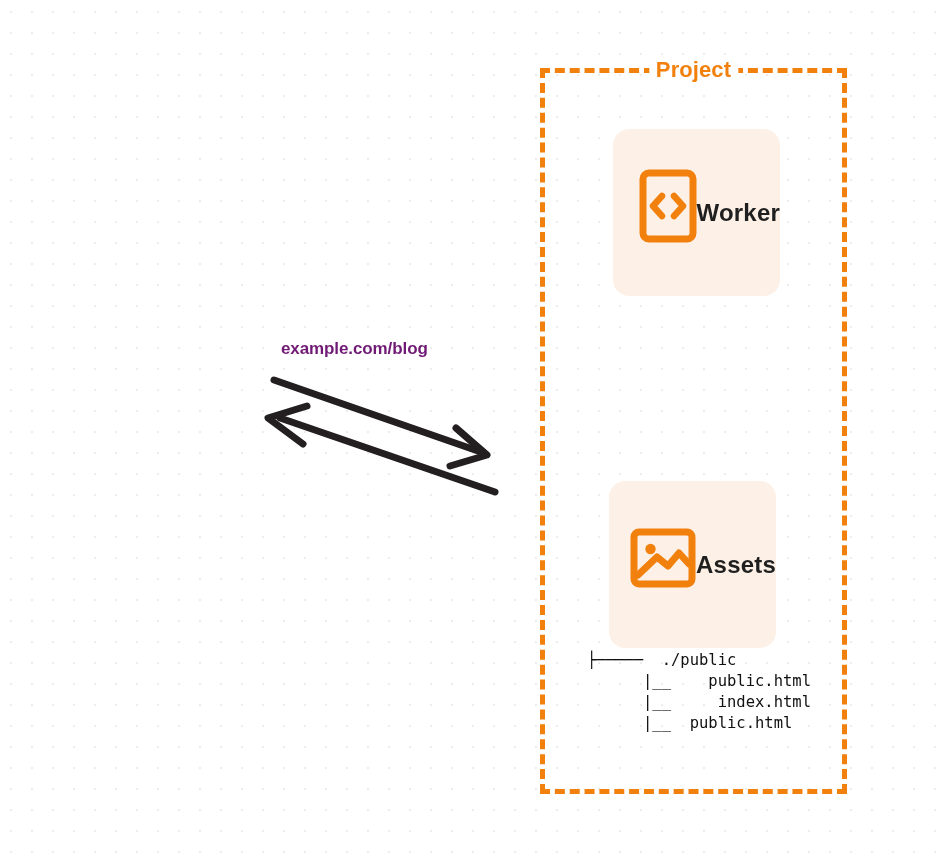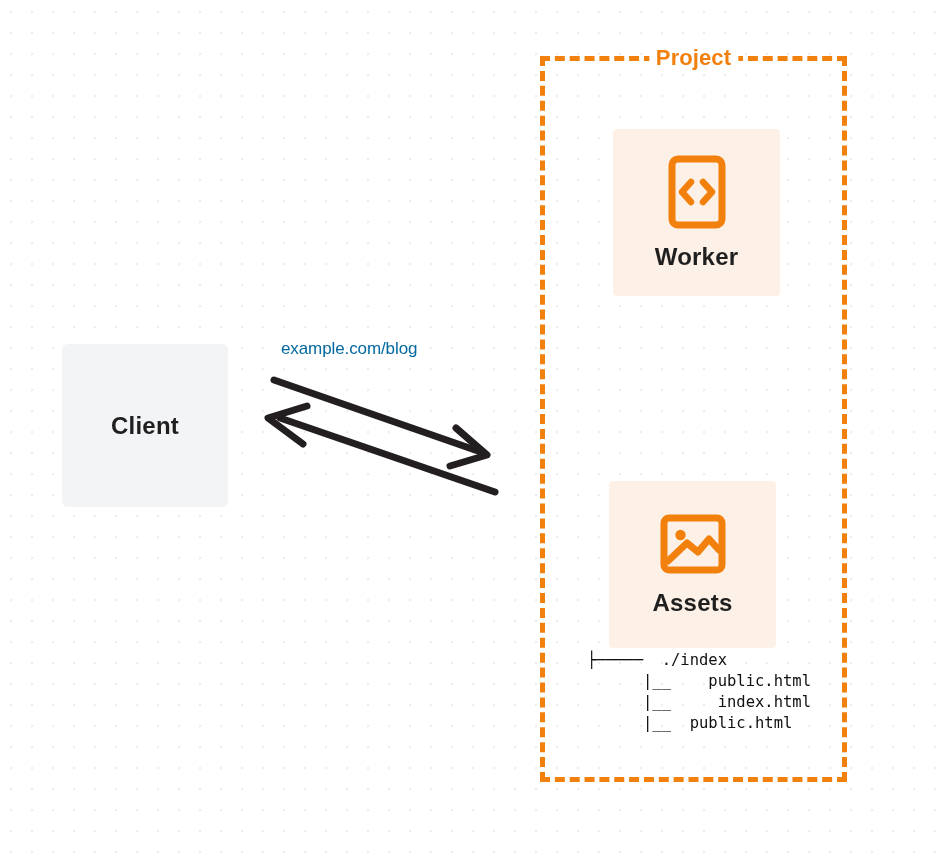--- a/index.html
+++ b/index.html
@@ -43,41 +43,41 @@
     color: #1f1f1f;
     letter-spacing: 0.2px;
   }
 
   
   .edge-label {
     position: absolute;
     left: 281px;
     top: 339px;
     font-size: 17px;
-    font-weight: 400;
-    color: #0369a1;
+    font-weight: 700;
+    color: #701a75;
     white-space: nowrap;
     letter-spacing: -0.1px;
   }
 
   
   .arrows {
     position: absolute;
     left: 0;
     top: 0;
     width: 938px;
     height: 860px;
     pointer-events: none;
   }
 
   
   .project-box {
     position: absolute;
     left: 540px;
-    top: 56px;
+    top: 68px;
     width: 307px;
     height: 726px;
     box-sizing: border-box;
     border: 5px dashed #f2800d;
     background: transparent;
   }
   .project-title {
     position: absolute;
     left: 50%;
     top: -16px;
@@ -88,25 +88,25 @@
     font-weight: 700;
     color: #f2800d;
     white-space: nowrap;
     letter-spacing: 0.1px;
   }
 
   
   .card {
     position: absolute;
     background: #fdf1e7;
-    border-radius: 4px;
+    border-radius: 16px;
     display: flex;
-    flex-direction: column;
+    flex-direction: row;
     align-items: center;
-    justify-content: center;
+    justify-content: flex-end;
   }
   .card-worker {
     left: 613px;
     top: 129px;
     width: 167px;
     height: 167px;
   }
   .card-assets {
     left: 609px;
     top: 481px;
@@ -135,23 +135,20 @@
     color: #111111;
     white-space: pre;
     letter-spacing: 0px;
   }
 </style>
 </head>
 <body>
 
 <div class="canvas">
 
-  <div class="client-box">
-    <span class="client-label">Client</span>
-  </div>
 
   <div class="edge-label">example.com/blog</div>
 
   <svg class="arrows" viewBox="0 0 938 860" width="938" height="860">
 
     <g>
       <line x1="274" y1="380" x2="478" y2="451" stroke="#231f20" stroke-width="7" stroke-linecap="round"></line>
       <polyline points="456,428 487,455 450,466" fill="none" stroke="#231f20" stroke-width="7" stroke-linecap="round" stroke-linejoin="round"></polyline>
     </g>
 
@@ -180,18 +177,18 @@
     <span class="card-icon">
       <svg width="66" height="62" viewBox="0 0 66 62">
         <rect x="4" y="5" width="58" height="52" rx="5" ry="5" fill="none" stroke="#f2800d" stroke-width="7"></rect>
         <circle cx="20.5" cy="22" r="5.2" fill="#f2800d"></circle>
         <polyline points="8,48 27,30 38,39 49,26 59,37" fill="none" stroke="#f2800d" stroke-width="7" stroke-linecap="round" stroke-linejoin="round"></polyline>
       </svg>
     </span>
     <span class="card-label">Assets</span>
   </div>
 
-  <div class="file-tree"><span>├─────  ./index</span>
+  <div class="file-tree"><span>├─────  ./public</span>
 <span>      |__    public.html</span>
 <span>      |__     index.html</span>
 <span>      |__  public.html</span></div>
 
 </div>
 
 </body></html>

